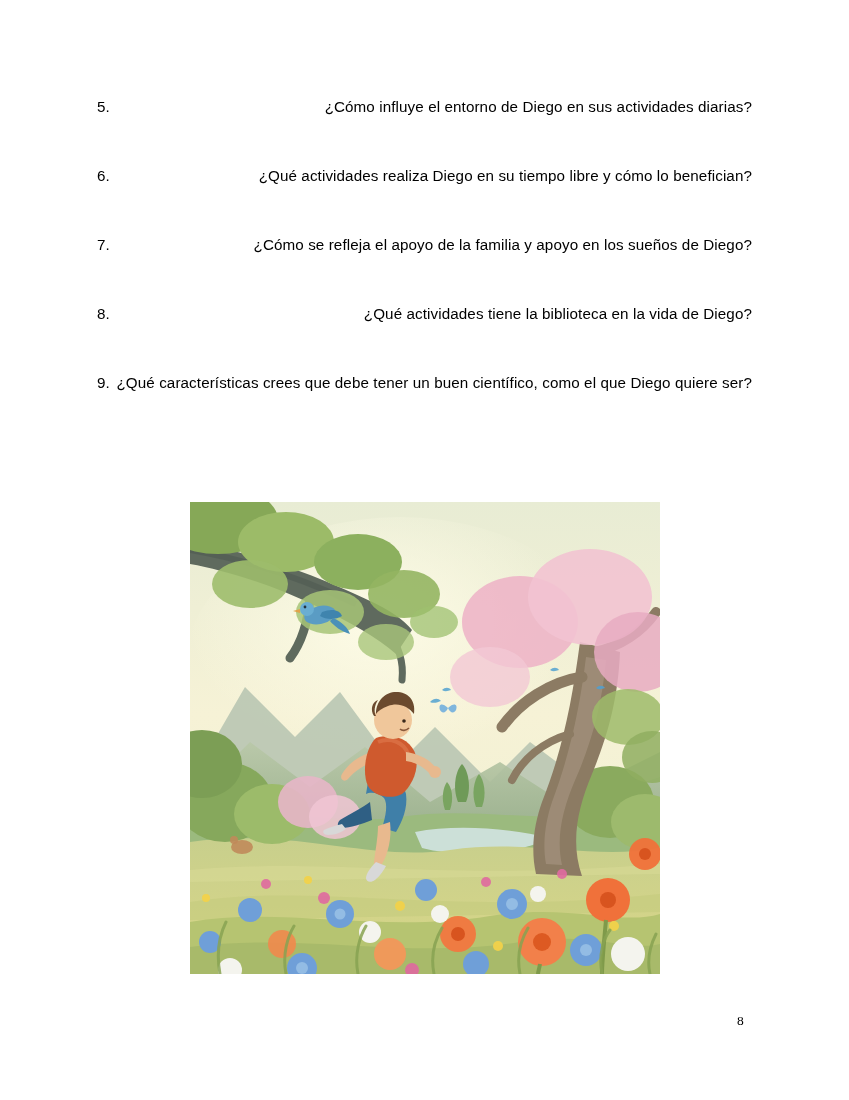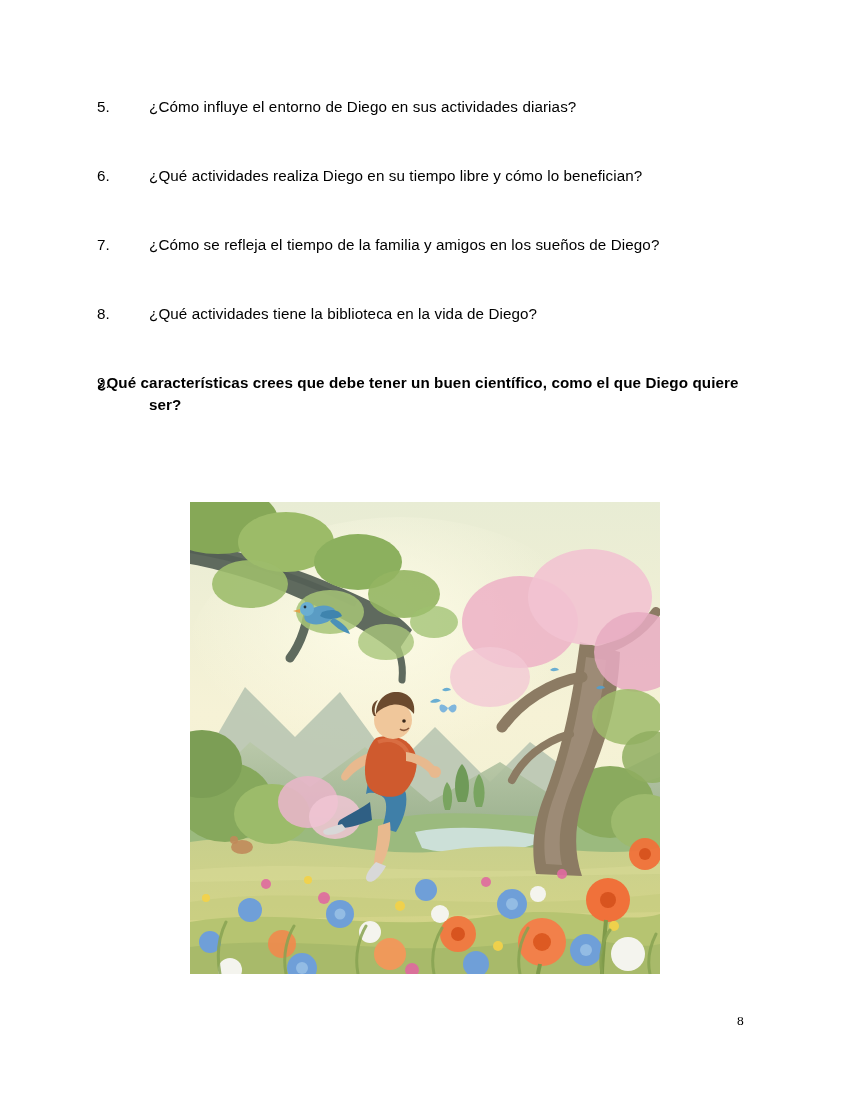--- a/index.html
+++ b/index.html
@@ -35,26 +35,26 @@
     letter-spacing: 0.1px;
   }
   .qnum {
     width: 52px;
     flex: 0 0 52px;
     font-size: 15.2px;
   }
   .qtext {
     flex: 1 1 auto;
     text-indent: 0;
+    text-align: right;
   }
   .qitem.wrap .qtext {
     margin-left: -52px;
     padding-left: 52px;
     text-indent: -52px;
-    font-weight: bold;
   }
   .qitem.wrap .qtext::before {
     content: "";
   }
   
   .figure {
     position: absolute;
     left: 190px;
     top: 502px;
     width: 470px;
@@ -87,21 +87,21 @@
       <span class="qtext">¿Cómo influye el entorno de Diego en sus actividades diarias?</span>
     </div>
 
     <div class="qitem">
       <span class="qnum">6.</span>
       <span class="qtext">¿Qué actividades realiza Diego en su tiempo libre y cómo lo benefician?</span>
     </div>
 
     <div class="qitem">
       <span class="qnum">7.</span>
-      <span class="qtext">¿Cómo se refleja el tiempo de la familia y amigos en los sueños de Diego?</span>
+      <span class="qtext">¿Cómo se refleja el apoyo de la familia y apoyo en los sueños de Diego?</span>
     </div>
 
     <div class="qitem">
       <span class="qnum">8.</span>
       <span class="qtext">¿Qué actividades tiene la biblioteca en la vida de Diego?</span>
     </div>
 
     <div class="qitem wrap">
       <span class="qnum">9.</span>
       <span class="qtext">¿Qué características crees que debe tener un buen científico, como el que Diego quiere ser?</span>

